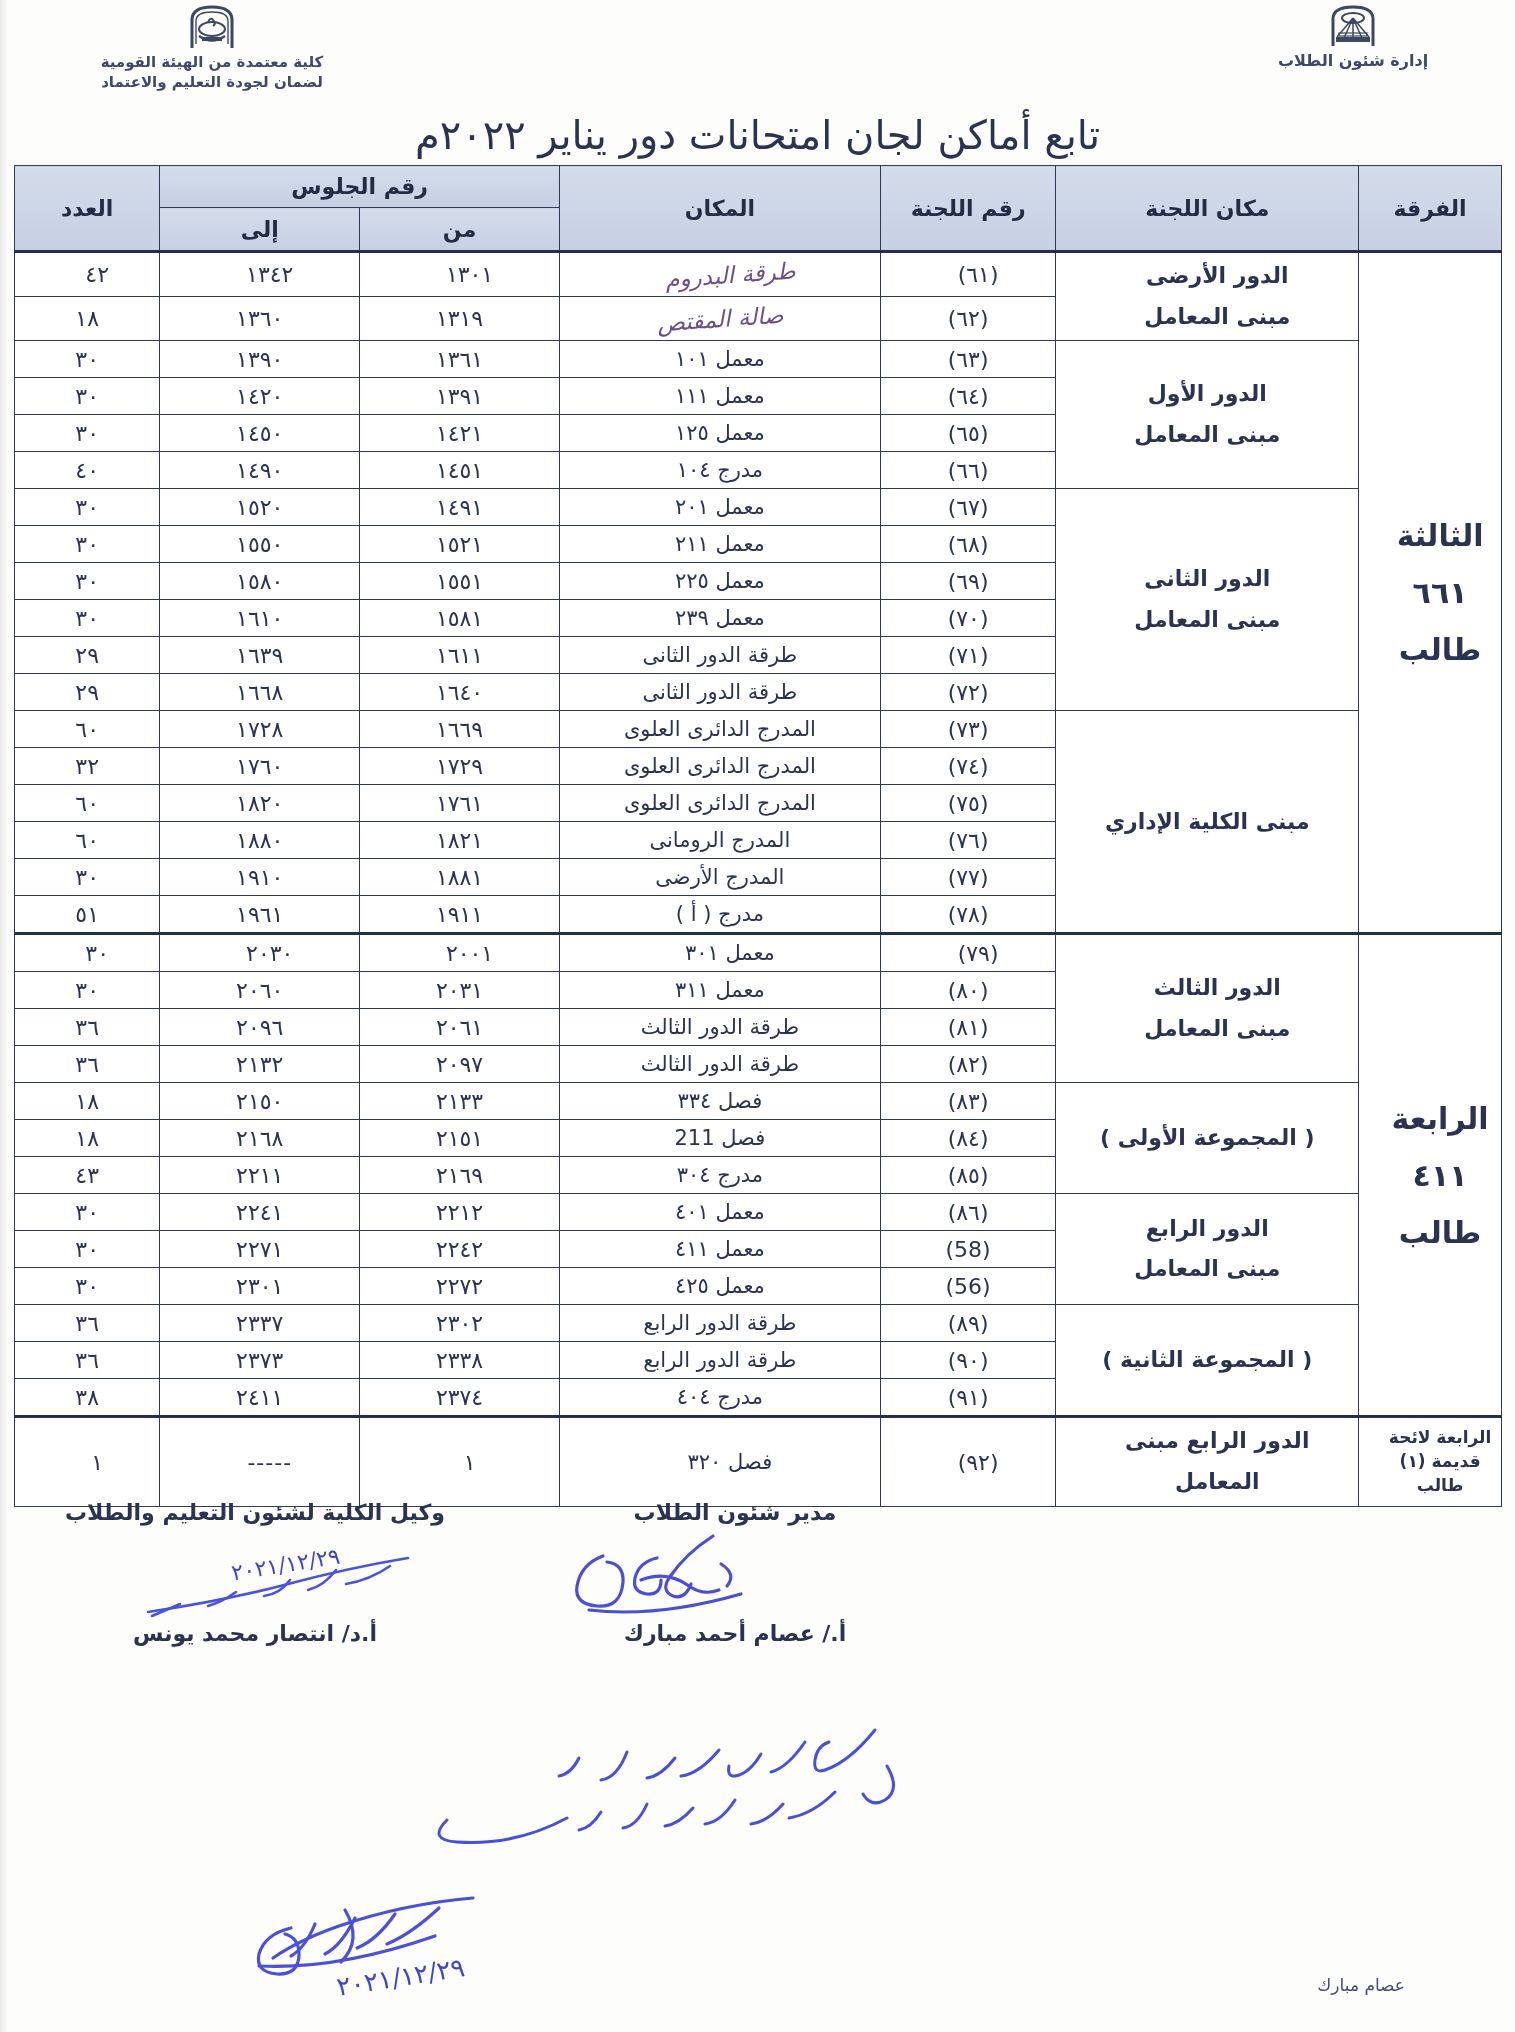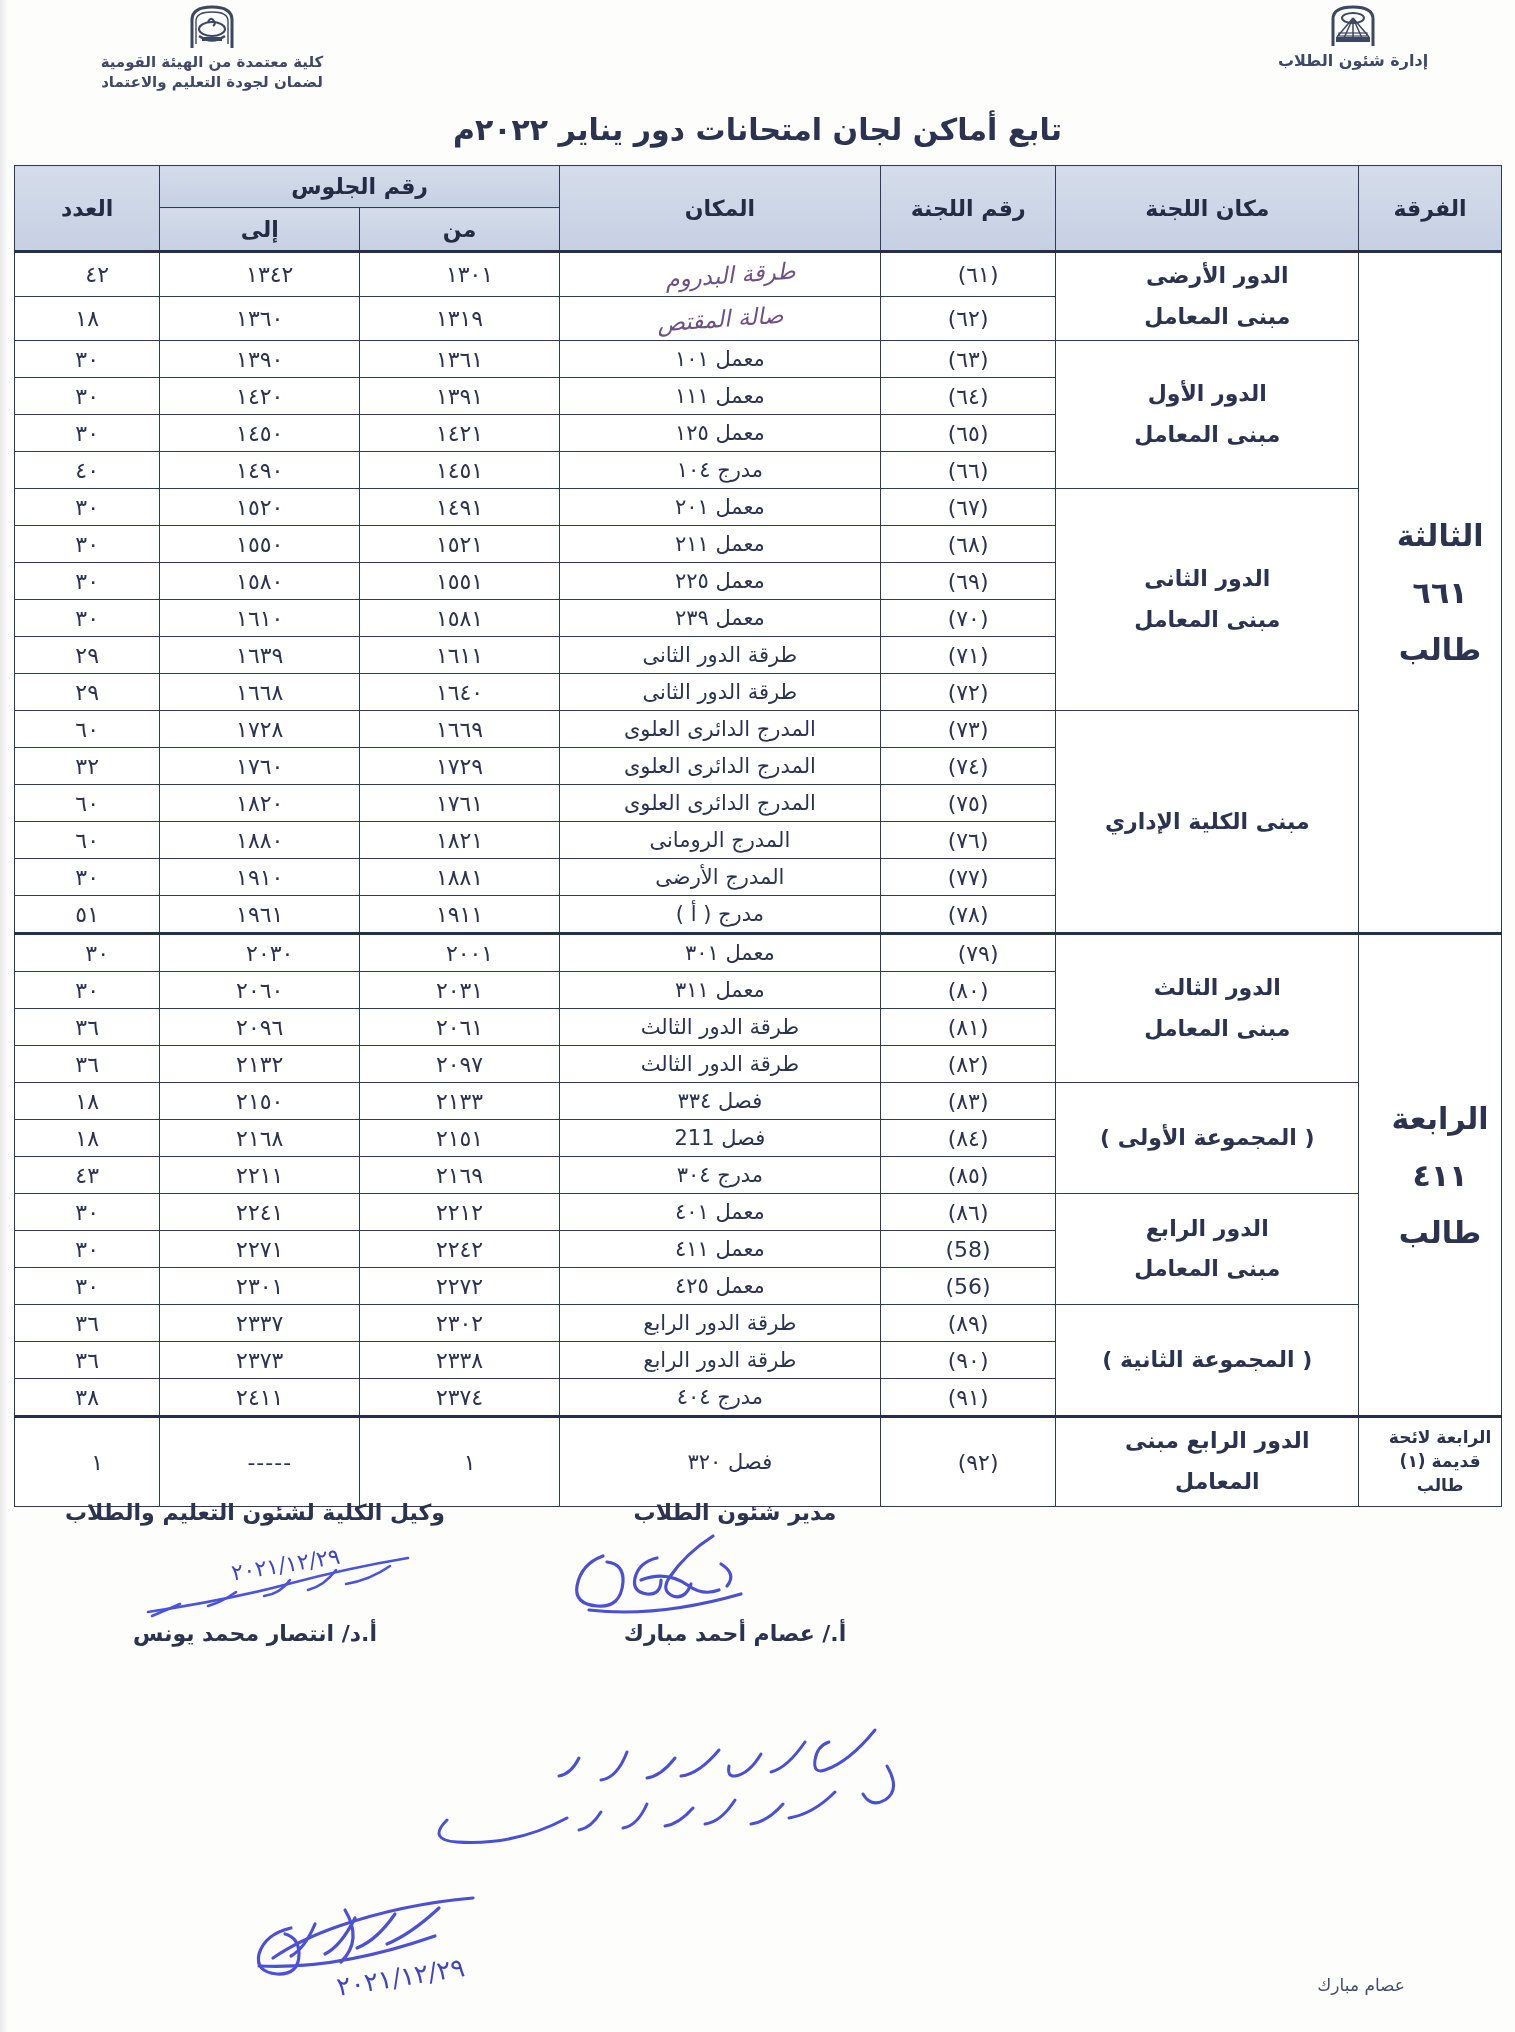--- a/index.html
+++ b/index.html
@@ -48,22 +48,22 @@
     white-space: nowrap;
   }
   .logo-right .logo-caption { font-size: 16px; }
 
   .doc-title {
     position: absolute;
     top: 112px;
     right: 0;
     left: 0;
     text-align: center;
-    font-size: 30px;
-    font-weight: bold;
+    font-size: 40px;
+    font-weight: normal;
     color: #2b3350;
     letter-spacing: .3px;
   }
 
   
   .table-wrap {
     position: absolute;
     top: 165px;
     left: 14px;
     width: 1488px;

